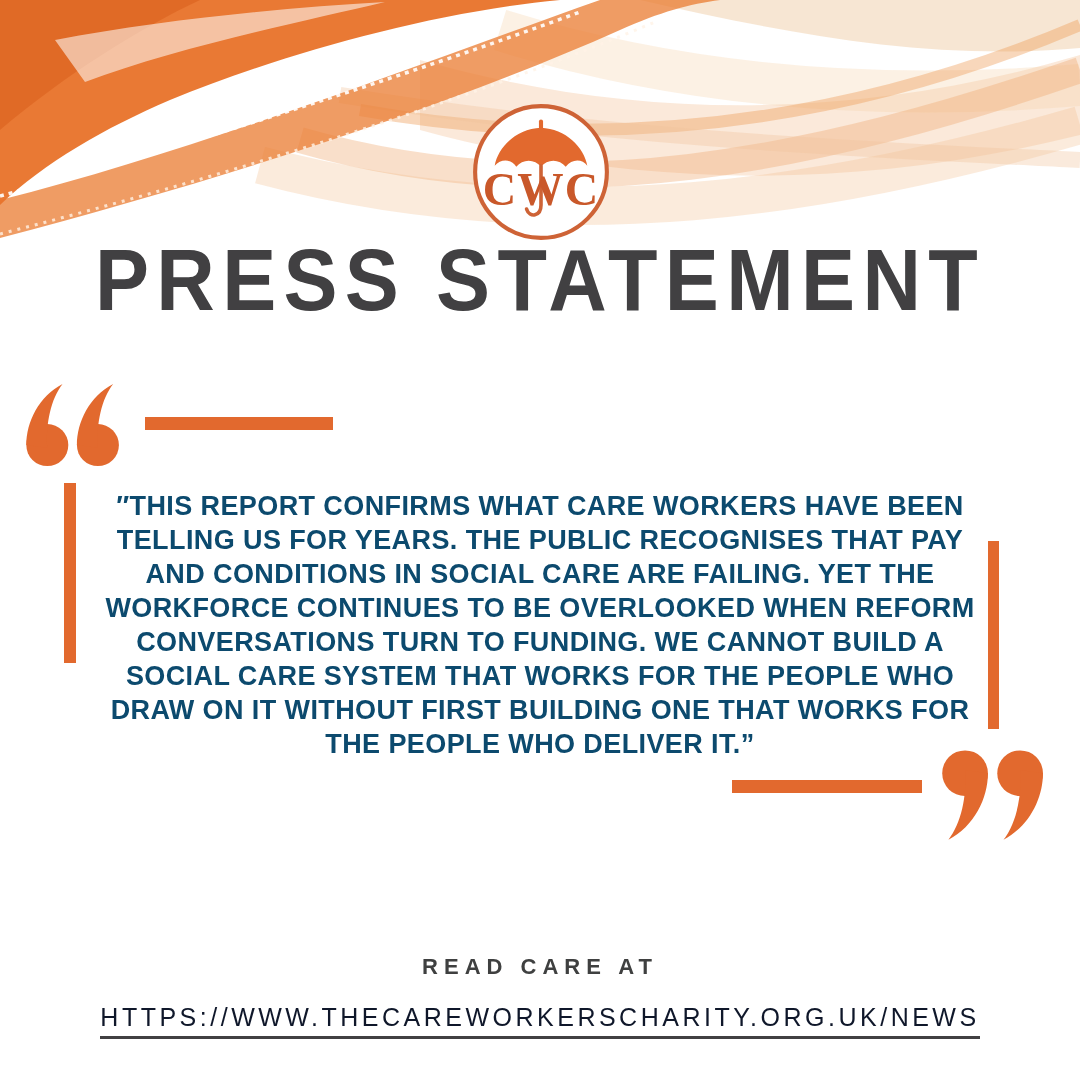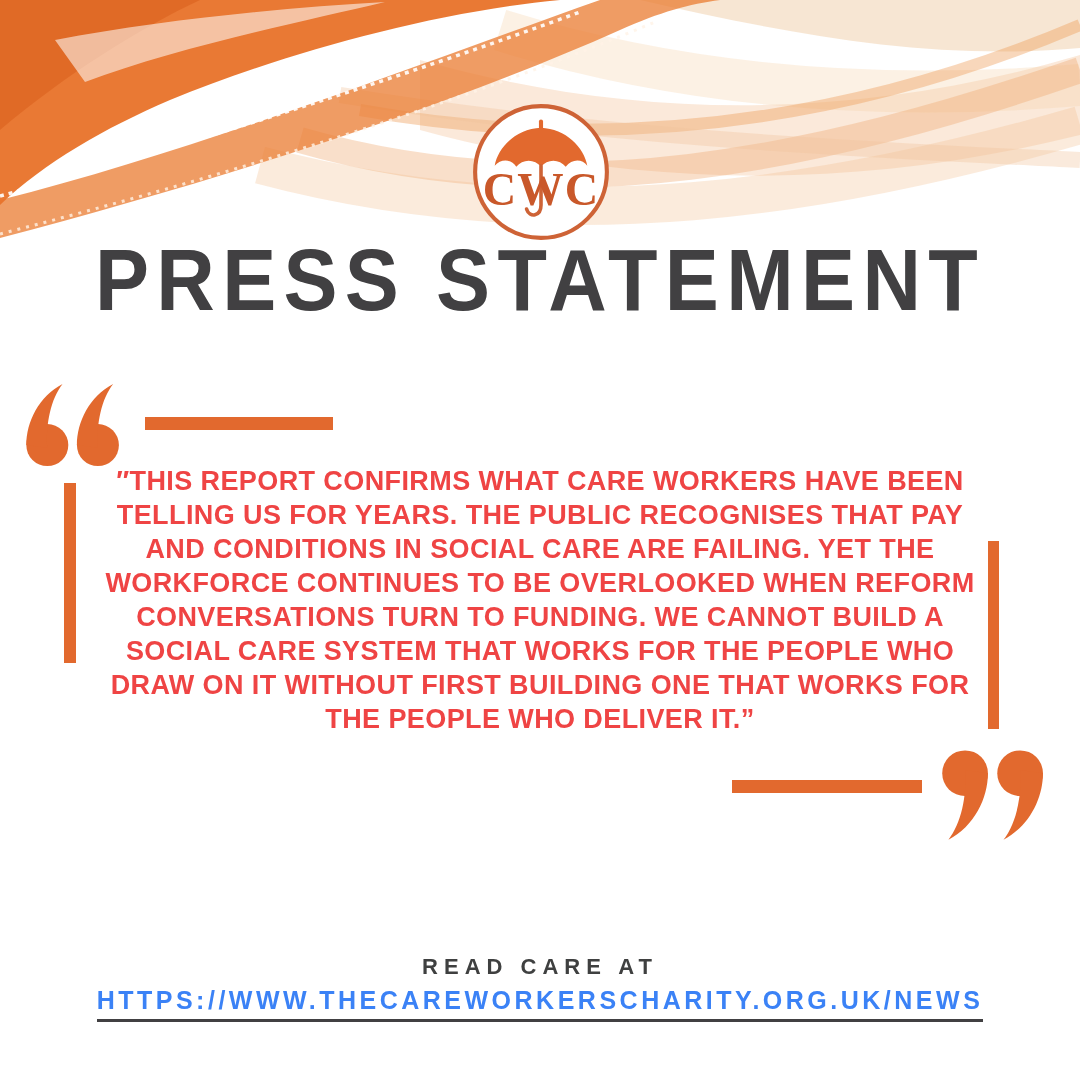--- a/index.html
+++ b/index.html
@@ -24,34 +24,34 @@
   
   .quote-open  { position:absolute; left:24px;  top:384px; width:102px; height:84px; }
   .quote-close { position:absolute; left:936px; top:748px; width:108px; height:92px; transform:rotate(180deg); }
   .bar { position:absolute; background:#E2692E; }
   .bar-top    { left:145px; top:417px; width:188px; height:13px; }
   .bar-left   { left:64px;  top:483px; width:12px;  height:180px; }
   .bar-right  { left:988px; top:541px; width:11px;  height:188px; }
   .bar-bottom { left:732px; top:780px; width:190px; height:13px; }
   
   .quote-text {
-    position:absolute; left:90px; top:464px; width:900px;
-    text-align:center; color:#ef4444; font-weight:bold;
+    position:absolute; left:90px; top:489px; width:900px;
+    text-align:center; color:#0c4a6e; font-weight:bold;
     font-size:27px; line-height:34px; letter-spacing:0.4px;
     white-space:pre-line;
   }
   
   .footer { position:absolute; left:0; top:954px; width:1080px; text-align:center; color:#3F4040; }
   .read-more {
     font-weight:bold; font-size:22px; letter-spacing:6px;
   }
   .news-url {
-    display:inline-block; margin-top:6px;
-    font-weight:bold; font-size:25px; letter-spacing:3.5px;
-    color:#3b82f6; text-decoration:none;
+    display:inline-block; margin-top:23px;
+    font-weight:normal; font-size:25px; letter-spacing:3.5px;
+    color:#0f172a; text-decoration:none;
     border-bottom:3px solid #414042; padding-bottom:4px;
     white-space:nowrap;
   }
 </style>
 </head>
 <body>
 
 <div class="canvas">
 
   <svg class="waves" viewBox="0 0 1080 240" preserveAspectRatio="none" aria-hidden="true">

